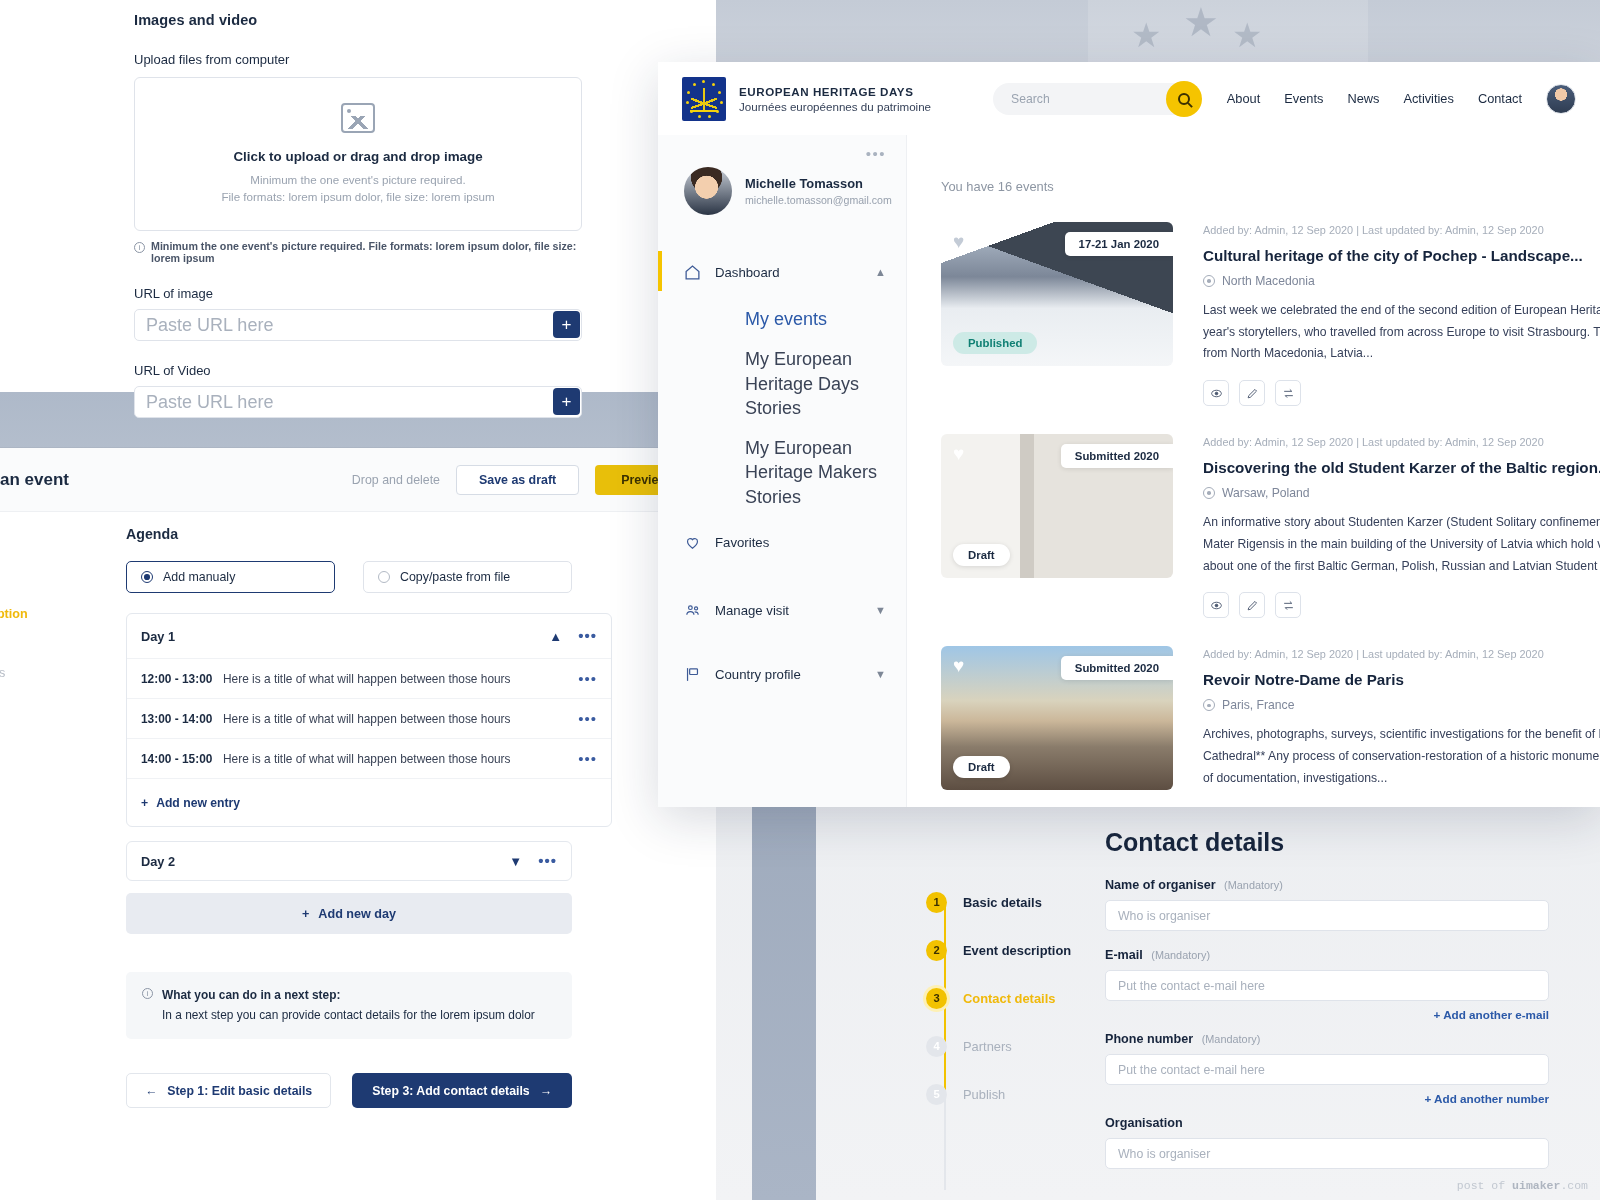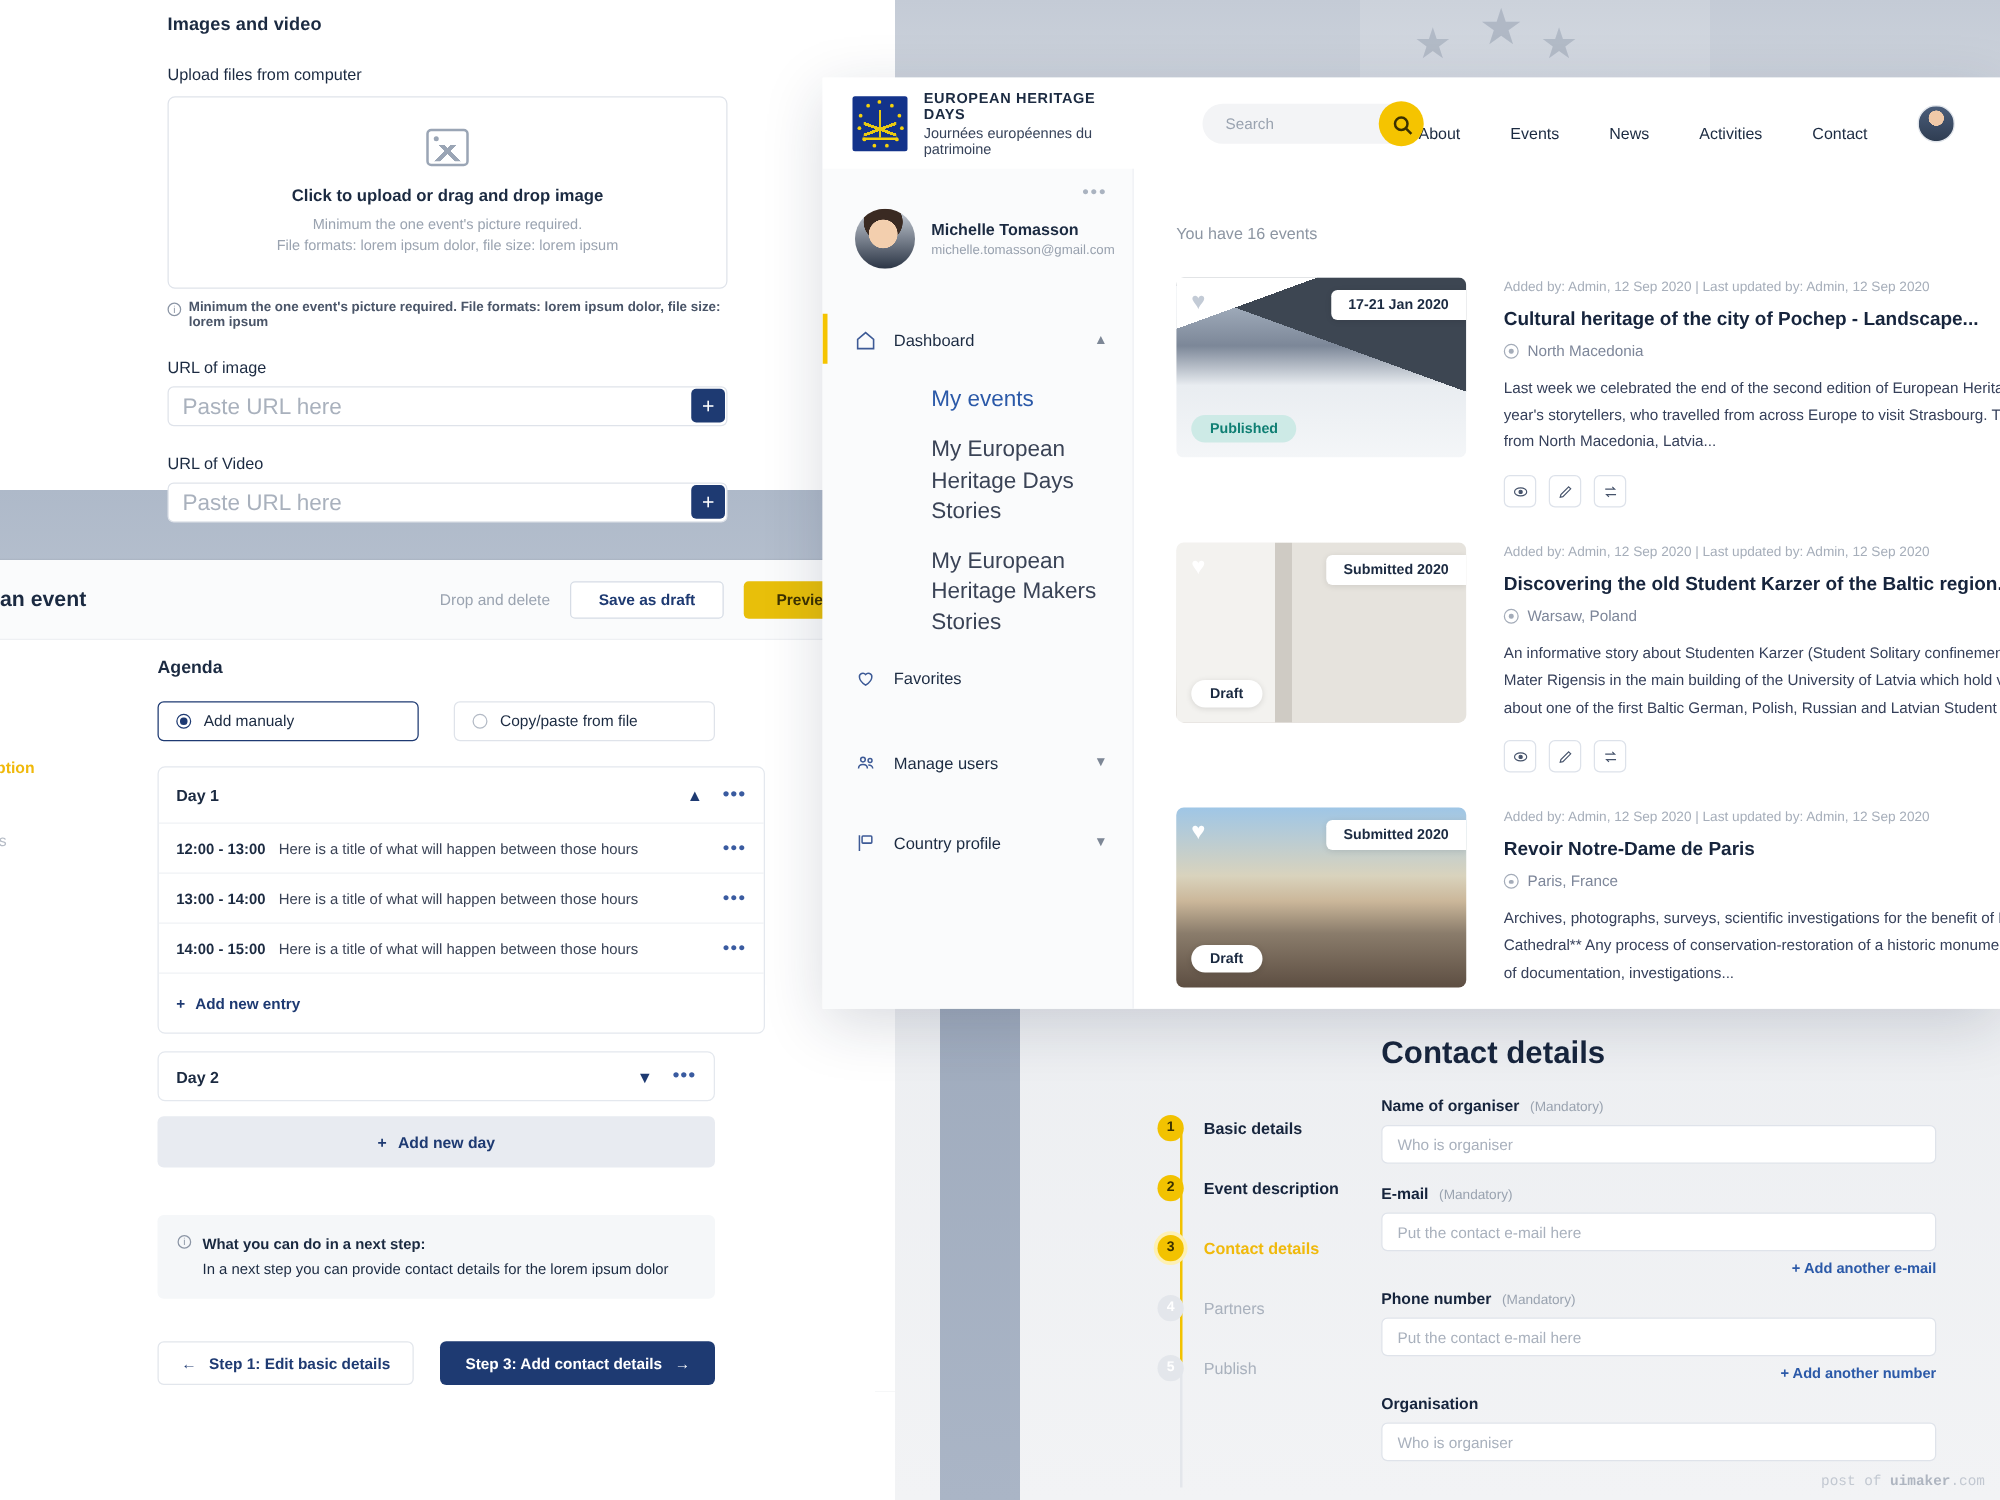--- a/index.html
+++ b/index.html
@@ -219,21 +219,21 @@
     padding:0 42px 0 18px; font-size:12.2px; color:#1b2a41;
     font-family:"Liberation Sans", sans-serif;
   }
   .search-input::placeholder { color:#9aa3b0; }
   .search-btn {
     position:absolute; right:-4px; top:-2px; width:36px; height:36px; border-radius:50%;
     background:#f5c400; border:none; cursor:pointer; display:flex; align-items:center; justify-content:center;
   }
   .mag { width:12px; height:12px; border:2px solid #3a3000; border-radius:50%; position:relative; }
   .mag::after { content:""; position:absolute; right:-5px; bottom:-3px; width:6px; height:2px; background:#3a3000; transform:rotate(45deg); }
-  .nav { margin-left:auto; display:flex; align-items:flex-end; gap:40px; padding-right:36px; }
+  .nav { margin-left:auto; display:flex; align-items:center; gap:24px; padding-right:24px; }
   .nav a { font-size:12.8px; color:#1b2a41; text-decoration:none; cursor:pointer; }
   .avatar-top {
     width:30px; height:30px; border-radius:50%; flex:0 0 auto;
     background:
       radial-gradient(circle at 50% 34%, #f0c9a8 0 26%, transparent 27%),
       linear-gradient(180deg,#4a5d7a 0%, #2f3d52 100%);
     border:1px solid #e2e6ec;
   }
 
   .win-body { display:flex; height:672px; }
@@ -586,21 +586,21 @@
 
         <div class="m-item" style="margin-top:34px;">
           <span class="m-ico">
             <svg viewBox="0 0 24 24" fill="none" stroke="currentColor" stroke-width="1.7">
                 <circle cx="9" cy="8" r="2.6"></circle>
                 <circle cx="17" cy="9" r="2.2"></circle>
                 <path d="M4 18c0-2.8 2.2-4.5 5-4.5s5 1.7 5 4.5"></path>
                 <path d="M15 14c2.6 0 5 1.5 5 4"></path>
               </svg>
           </span>
-          <span>Manage users</span>
+          <span>Manage visit</span>
           <span class="m-chev">▼</span>
         </div>
 
         <div class="m-item" style="margin-top:30px;">
           <span class="m-ico">
             <svg viewBox="0 0 24 24" fill="none" stroke="currentColor" stroke-width="1.7">
                 <path d="M5 3v18"></path>
                 <rect x="8" y="4" width="11" height="8" rx="1"></rect>
               </svg>
           </span>

